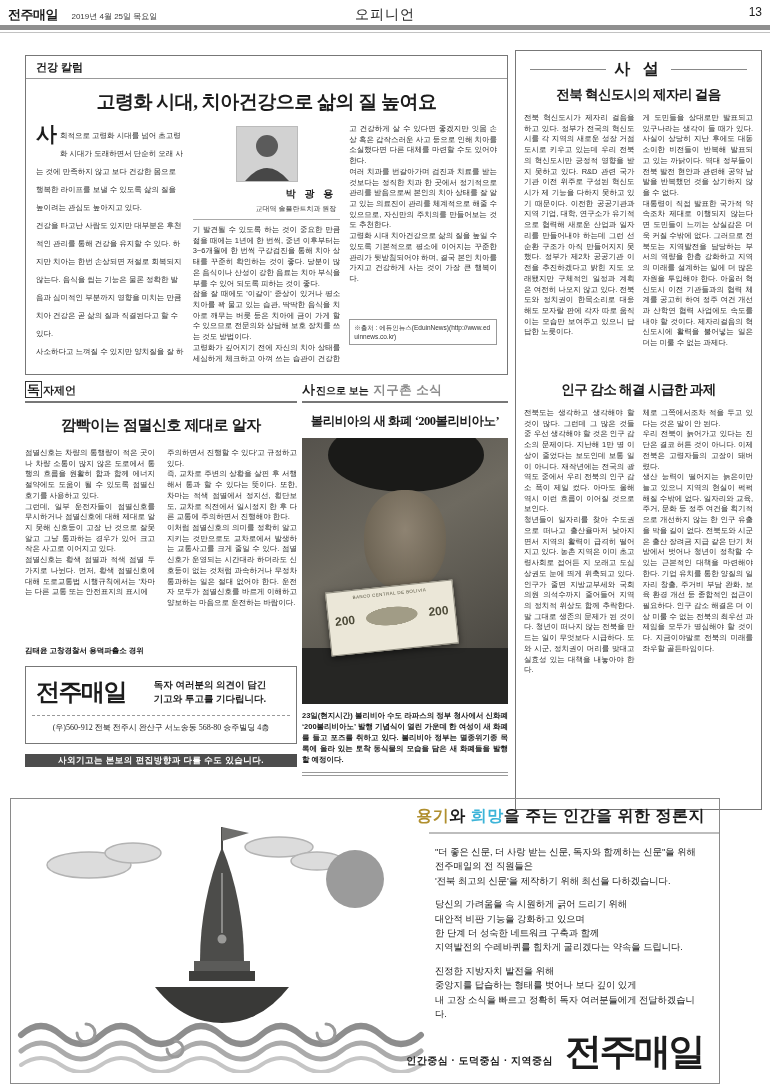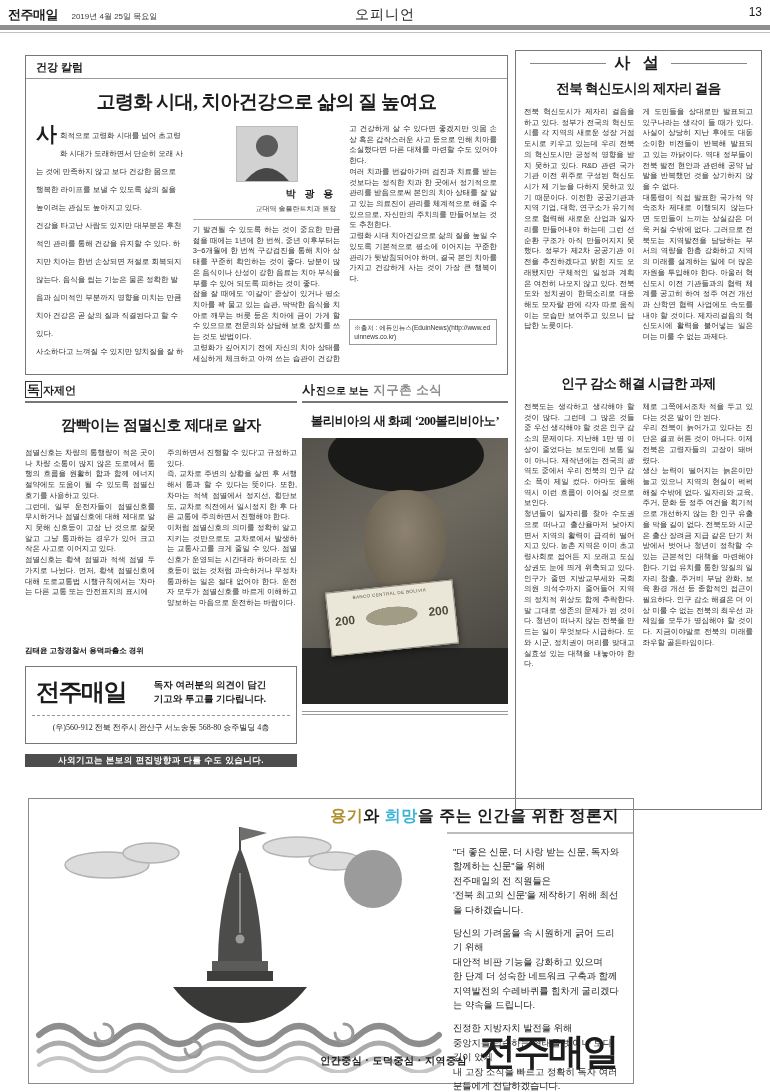--- a/index.html
+++ b/index.html
@@ -24,21 +24,21 @@
   .hb-title{font-family:"Liberation Serif",serif;font-size:19px;font-weight:bold;text-align:center;margin:10px 0 9px;letter-spacing:-0.5px}
   .hb-cols{display:flex;gap:9px;height:238px;overflow:hidden}
   .hb-col{flex:1;overflow:hidden}
   .dropcap{float:left;font-family:"Liberation Serif",serif;font-size:21px;font-weight:bold;line-height:.9;margin:1px 3px 0 0}
   .author-photo{width:62px;height:56px;margin:2px auto 5px;border:1px solid #bbb;background:#d6d6d6;overflow:hidden}
   .author-name{text-align:right;font-weight:bold;font-size:10px;letter-spacing:3px;padding-right:4px}
   .author-title{text-align:right;font-size:7px;color:#333;padding:3px 4px 5px 0;border-bottom:1px solid #aaa;margin-bottom:5px}
   .source-box{border:1px solid #999;font-size:6.5px;padding:3px 4px;margin-top:5px;color:#333;line-height:1.4;word-break:break-all}
 
   
-  .editorial-box{position:absolute;left:515px;top:50px;width:247px;height:760px;border:1px solid #777;padding:0 8px}
+  .editorial-box{position:absolute;left:515px;top:50px;width:247px;height:760px;border:1px solid #777;padding:6px 8px}
   .ed-header{display:flex;align-items:center;gap:8px;margin:2px 6px 6px}
   .ed-line{flex:1;border-top:1px solid #888}
   .ed-label{font-size:16px;font-weight:bold;letter-spacing:4px}
   .ed-title{font-family:"Liberation Serif",serif;font-size:13.5px;text-align:center;font-weight:bold;margin:6px 0 9px;letter-spacing:-0.5px}
   .ed-cols{display:flex;gap:8px;overflow:hidden}
   .ed-cols.first{height:256px;margin-bottom:12px}
   .ed-cols.second{height:366px}
   .ed-col{flex:1;overflow:hidden}
 
   
@@ -75,21 +75,21 @@
   .cb-top{display:flex;align-items:center;gap:8px}
   .cb-logo{font-size:24px;font-weight:900;letter-spacing:-1.5px}
   .cb-msg{flex:1;text-align:center;font-size:9.5px;font-weight:bold;line-height:1.5;white-space:pre-line}
   .cb-sep{border-top:1px dashed #999;margin:7px -4px 6px}
   .cb-addr{text-align:center;font-size:8px;color:#222;font-family:"Liberation Serif",serif}
 
   
   .disclaimer{position:absolute;left:25px;top:754px;width:272px;height:13px;background:#4d4d4d;color:#fff;font-size:8.5px;font-weight:bold;text-align:center;line-height:13px;letter-spacing:.5px}
 
   
-  .promo-box{position:absolute;left:28px;top:798px;width:606px;height:286px;border:1px solid #8a8a8a}
+  .promo-box{position:absolute;left:10px;top:798px;width:710px;height:286px;border:1px solid #8a8a8a}
   .pr-headline{position:absolute;right:14px;top:7px;font-size:16px;font-weight:bold;letter-spacing:.5px}
   .c-gold{color:#b08f2e}
   .c-cyan{color:#3cb4d8}
   .pr-rule{position:absolute;left:418px;right:0;top:33px;border-top:2px solid #bdbdbd}
   .pr-illust{position:absolute;left:6px;top:22px}
   .pr-text{position:absolute;left:424px;top:46px;right:14px}
   .pr-text p{font-size:9.3px;line-height:1.55;margin-bottom:9px;color:#222;white-space:pre-line}
   .pr-footer{position:absolute;right:16px;bottom:13px;display:flex;align-items:baseline;gap:12px}
   .pr-slogan{font-size:10px;font-weight:bold;letter-spacing:.5px}
   .pr-logo{font-size:37px;font-weight:900;letter-spacing:-2.5px;line-height:1}
@@ -192,20 +192,21 @@
       <div class="shoulders"></div>
       <div class="banknote">
         <div class="bn-bank">BANCO CENTRAL DE BOLIVIA</div>
         <div class="bn-row">
           <span class="bn-val">200</span>
           <span class="bn-animal"></span>
           <span class="bn-val">200</span>
         </div>
       </div>
     </div>
+    <div class="ph-caption">23일(현지시간) 볼리비아 수도 라파스의 정부 청사에서 신화폐 ‘200볼리비아노’ 발행 기념식이 열린 가운데 한 여성이 새 화폐를 들고 포즈를 취하고 있다. 볼리비아 정부는 멸종위기종 목록에 올라 있는 토착 동식물의 모습을 담은 새 화폐들을 발행할 예정이다.</div>
     <div class="dbl-rule"></div>
   </section>
 
   <section class="contact-box">
     <div class="cb-top">
       <div class="cb-logo">전주매일</div>
       <div class="cb-msg">독자 여러분의 의견이 담긴
 기고와 투고를 기다립니다.</div>
     </div>
     <div class="cb-sep"></div>

